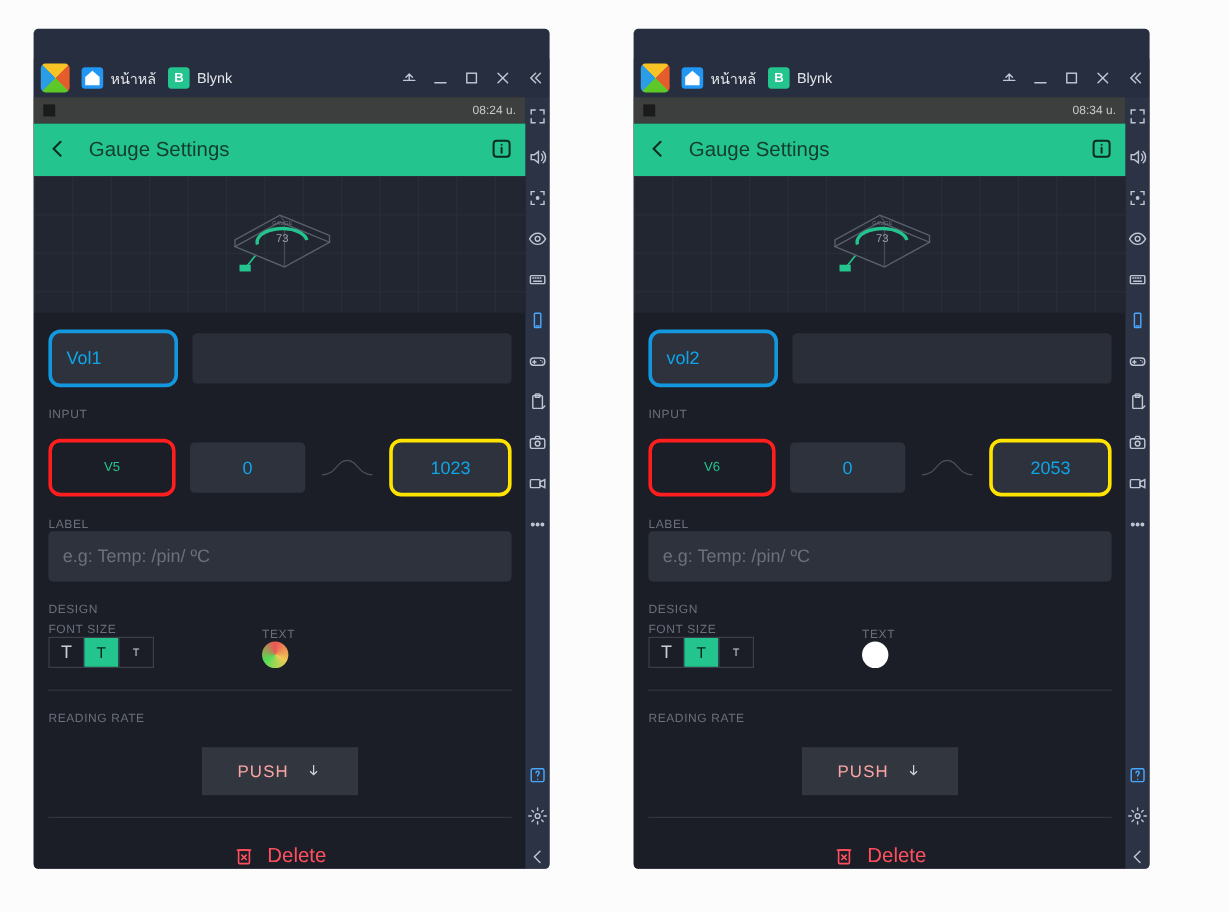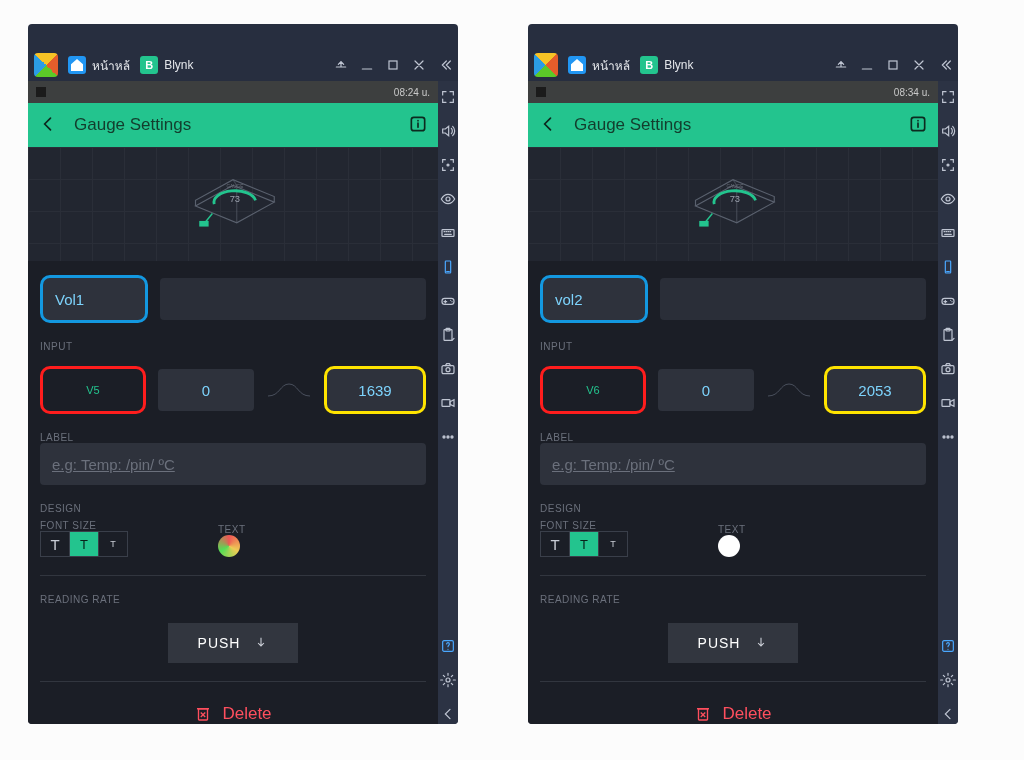--- a/index.html
+++ b/index.html
@@ -89,42 +89,42 @@
       linear-gradient(#2a2e38 1px,transparent 1px) 0 0/32px 32px,
       linear-gradient(90deg,#2a2e38 1px,transparent 1px) 0 0/32px 32px,
       var(--dark);
     margin:0 -12px;
   }
   .widget svg{width:150px;height:86px;}
   .row{display:flex;gap:12px;align-items:center;margin-top:14px;}
   .field{
     background:var(--field);height:42px;border-radius:4px;
     display:flex;align-items:center;padding:0 12px;flex:1;
-    font-size:15px;color:#7dd3fc;
+    font-size:15px;color:#0ea5e9;
   }
   .namebox{flex:0 0 78px;}
   .restbox{background:var(--input);}
   .lbl{color:var(--dim);font-size:10px;letter-spacing:.5px;margin-top:18px;}
   .pin{
     border:1.5px solid var(--green);background:transparent;color:var(--green);
     flex:0 0 76px;justify-content:center;font-size:11px;
   }
   .num{flex:0 0 72px;justify-content:center;}
   .wire{width:46px;height:20px;}
   .wire svg{width:46px;height:20px;stroke:#4a505d;fill:none;stroke-width:1;}
-  .hint{color:var(--dim);text-decoration:underline;}
+  .hint{color:var(--dim);}
   .fontrow{display:flex;align-items:center;gap:0px;border:1px solid #3a3f4a;width:max-content;}
   .fT{width:28px;height:24px;display:flex;align-items:center;justify-content:center;border-right:1px solid #3a3f4a;}
   .fT:last-child{border-right:none;}
   .fT.sel{background:var(--green);color:#08231a;}
   .color{width:22px;height:22px;border-radius:50%;}
   .pushbtn{
     width:130px;height:40px;background:#32363f;margin:18px auto 0;
     display:flex;align-items:center;justify-content:center;gap:14px;
-    color:#ffffff;letter-spacing:1px;font-size:14px;
+    color:#fca5a5;letter-spacing:1px;font-size:14px;
   }
   .hr{height:1px;background:#32363f;margin-top:18px;}
   .del{
     color:var(--red);display:flex;align-items:center;justify-content:center;gap:10px;
     font-size:17px;margin-top:22px;
   }
   .del svg{width:18px;height:18px;stroke:var(--red);fill:none;stroke-width:1.8;}
   
   .hl{border:3px solid;border-radius:10px;}
   .hl-blue{border-color:#1398e0;}
@@ -222,21 +222,21 @@
           <div class="field pin hl hl-red">
             <span>V5</span>
           </div>
           <div class="field num">
             <span>0</span>
           </div>
           <span class="wire"><svg viewBox="0 0 46 20">
                 <path d="M2 16 C14 16 14 4 23 4 C32 4 32 16 44 16"></path>
               </svg></span>
           <div class="field num hl hl-yellow">
-            <span>1639</span>
+            <span>1023</span>
           </div>
         </div>
 
         <div class="lbl">LABEL</div>
         <div class="field hint" style="width:auto">
           <span>e.g: Temp: /pin/ ºC</span>
         </div>
 
         <div class="lbl">DESIGN</div>
         <div style="display:flex;gap:90px;align-items:flex-end;margin-top:6px;">

